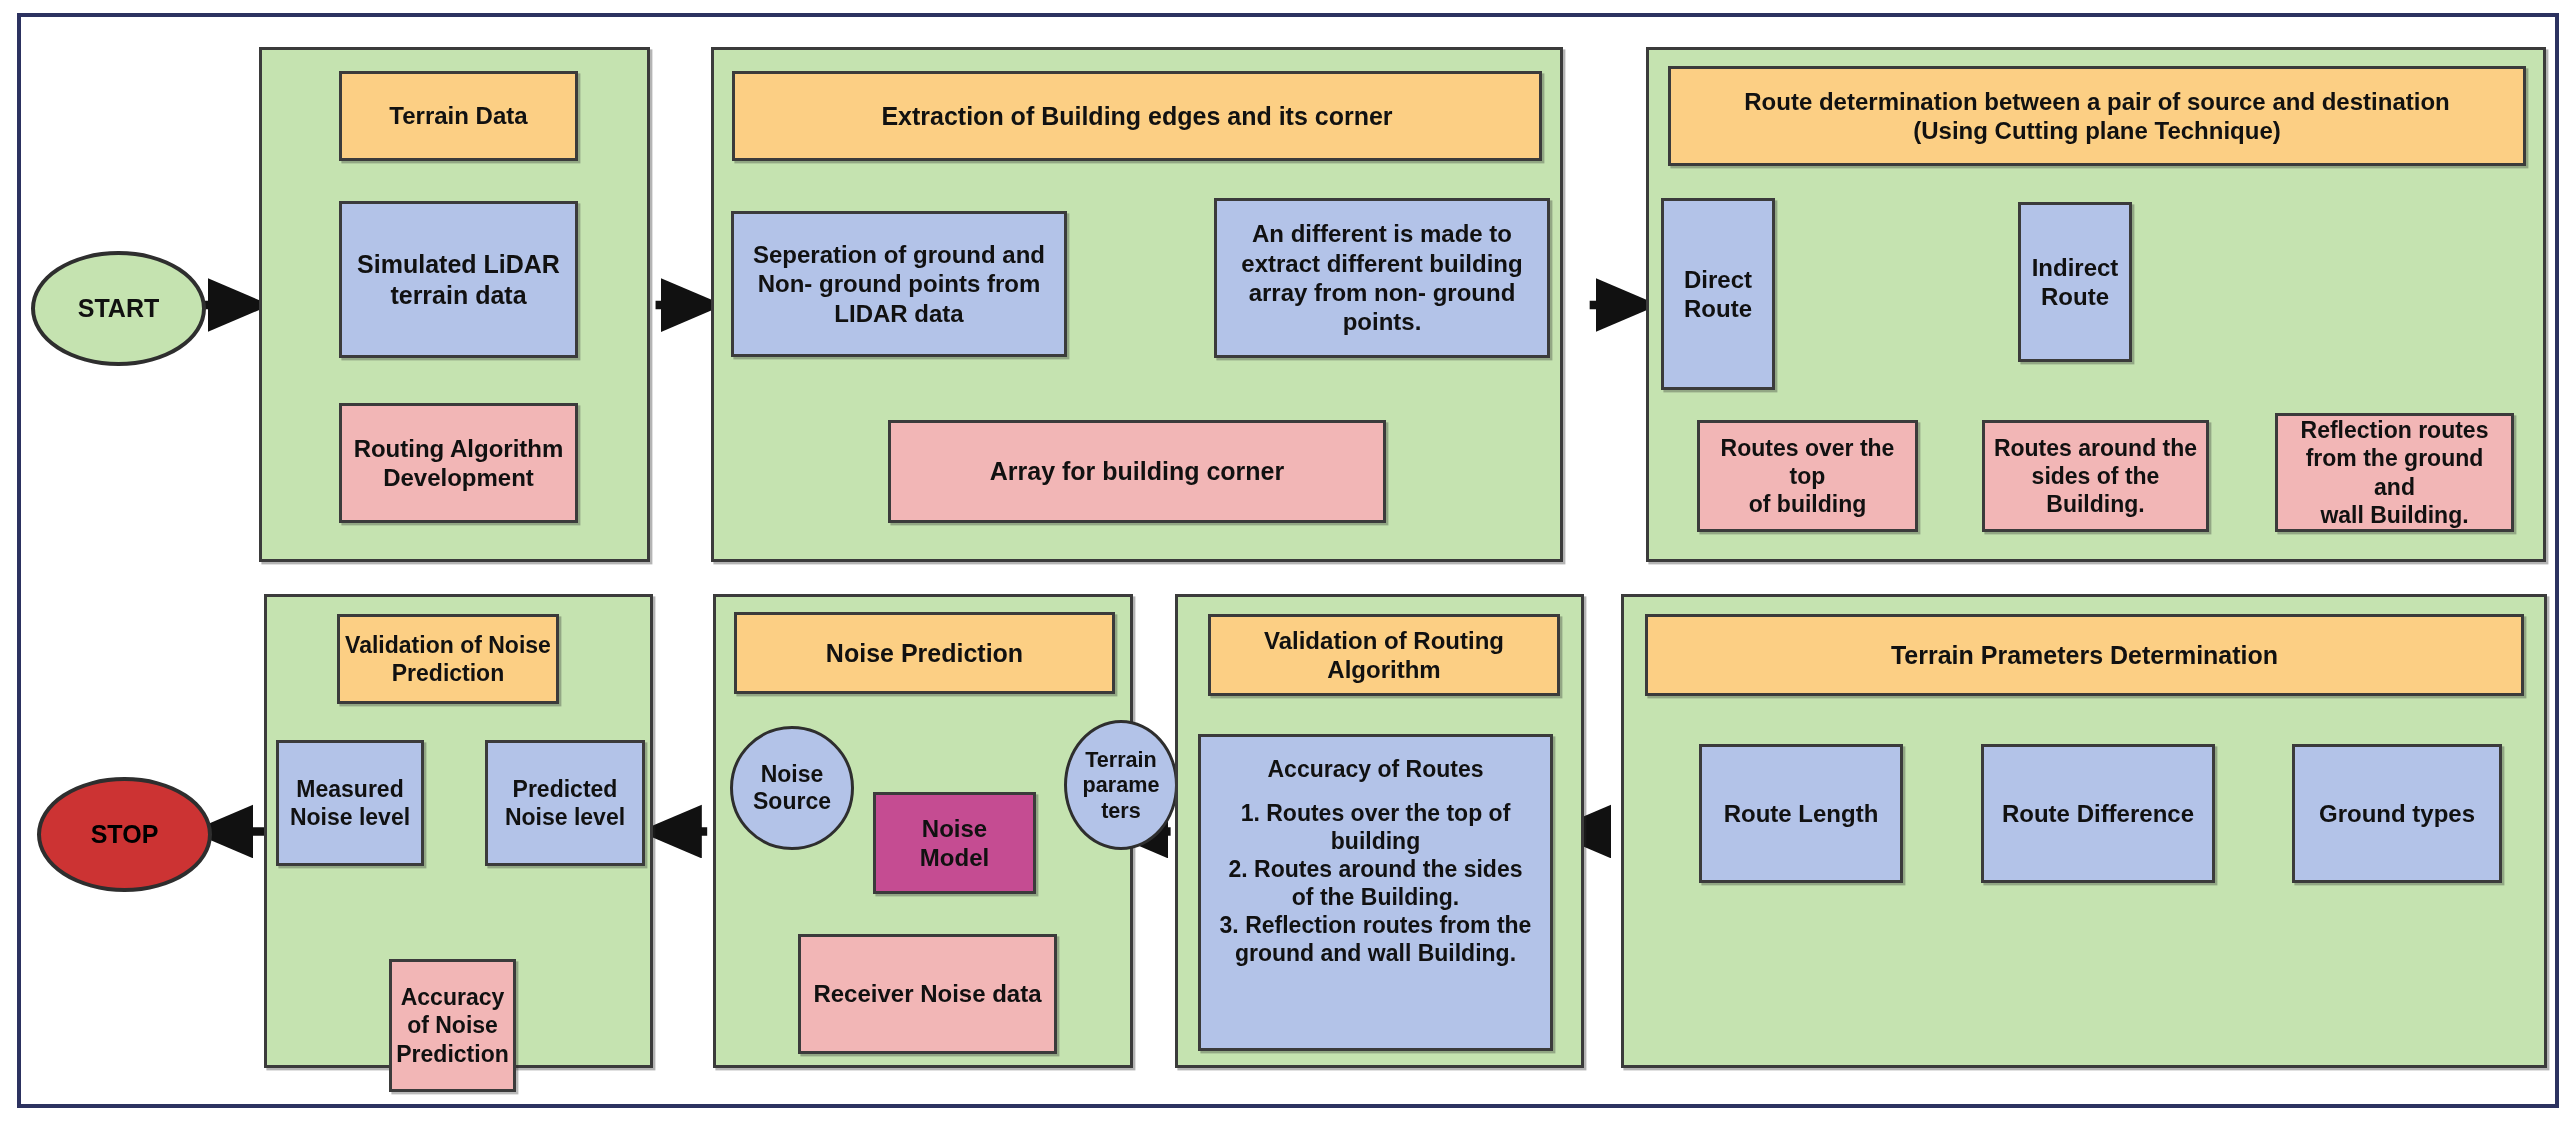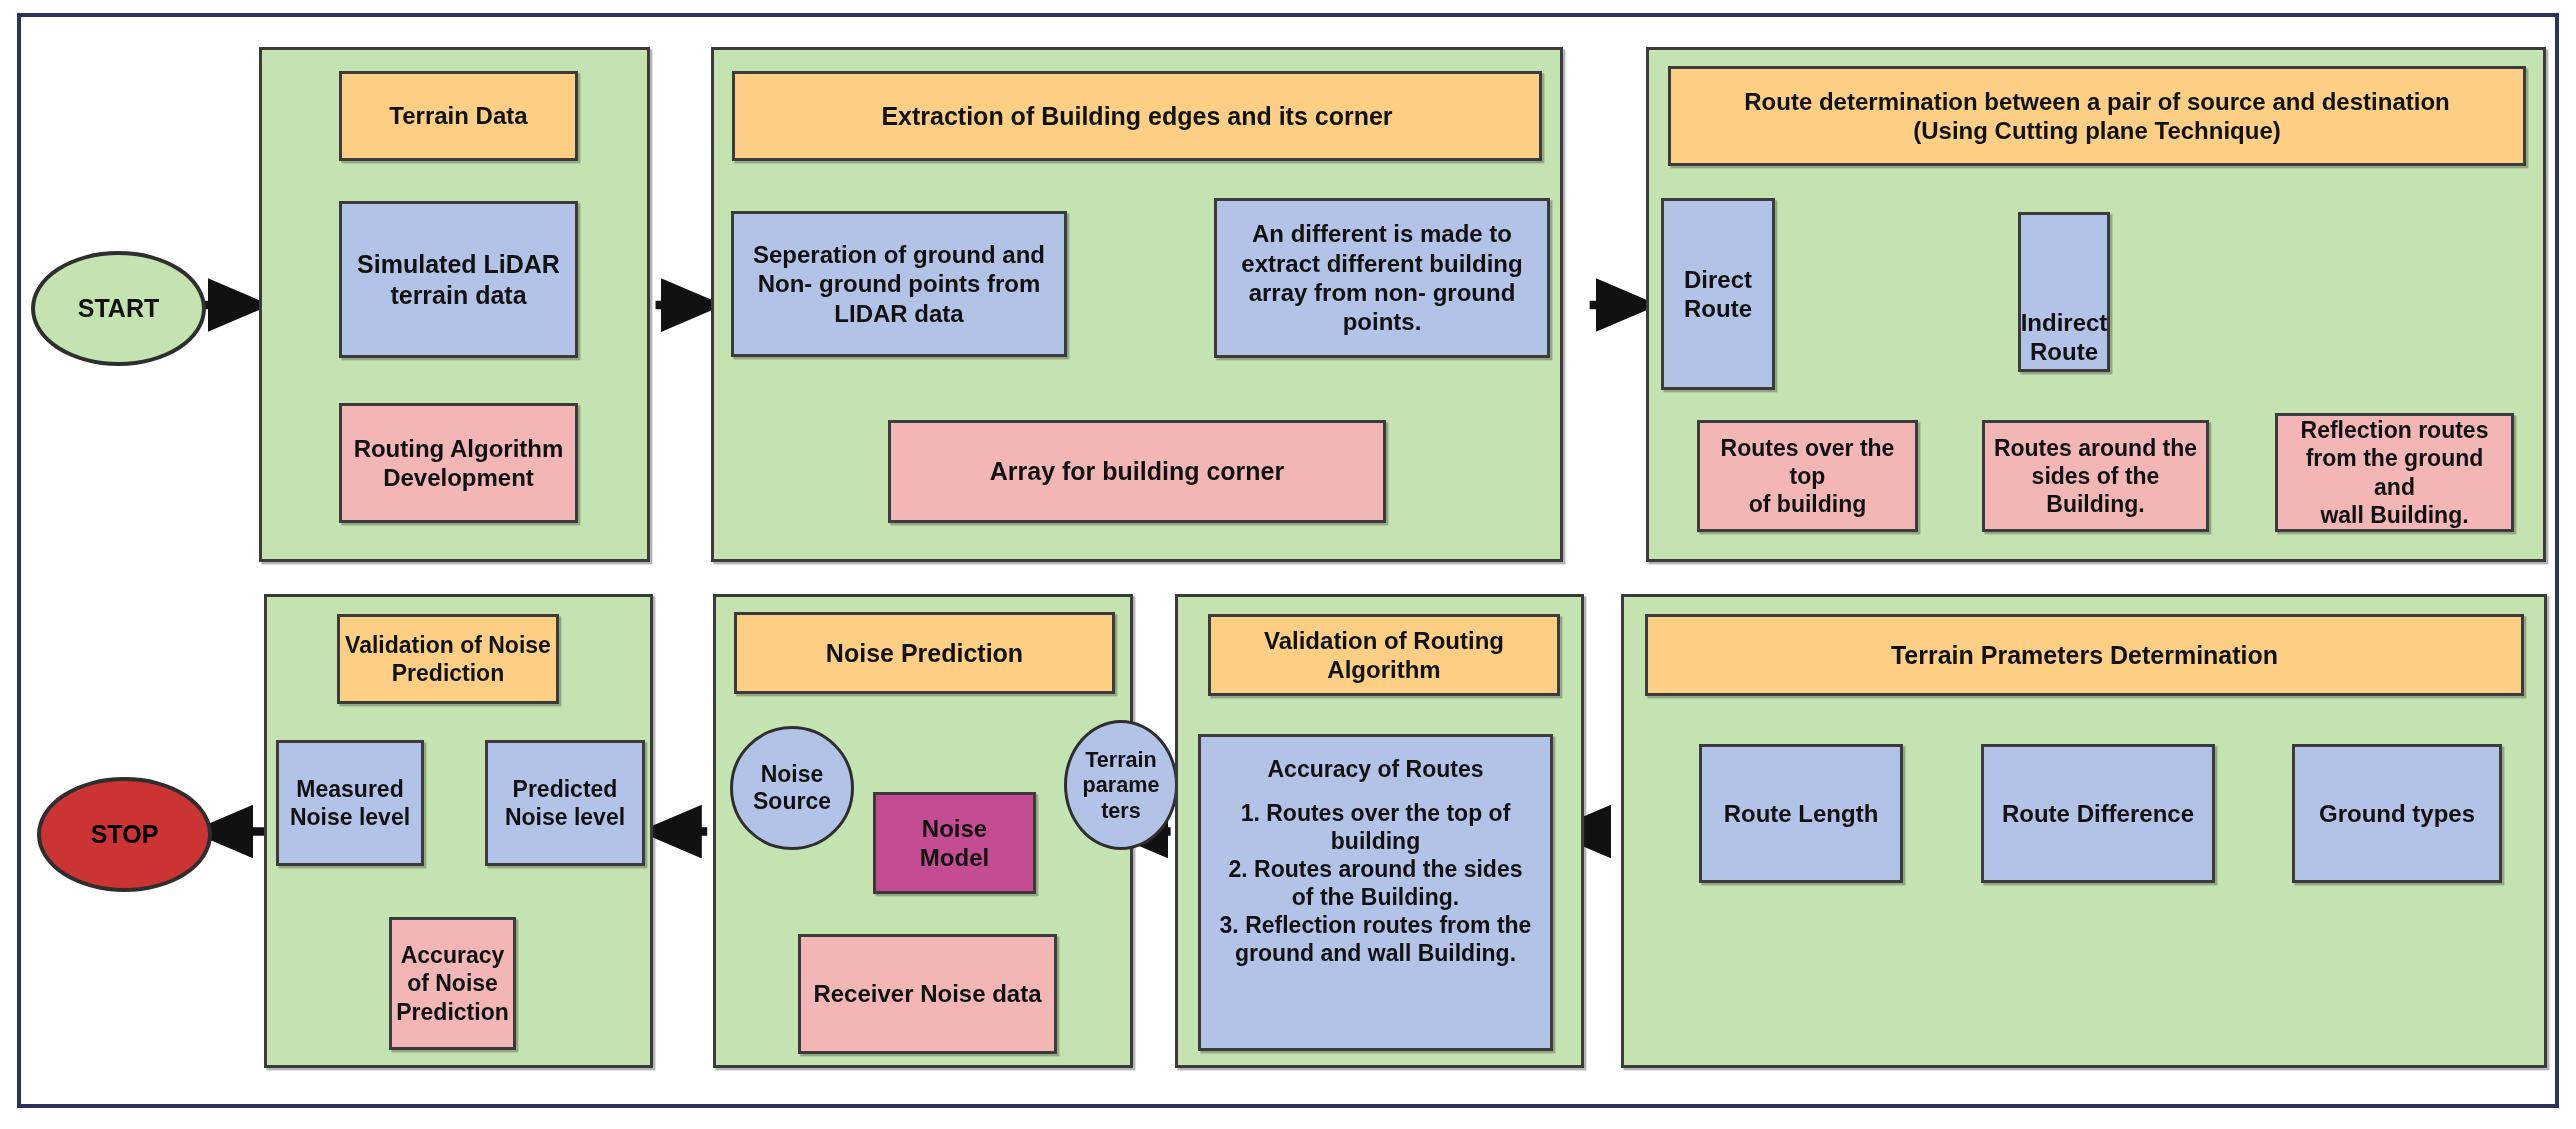--- a/index.html
+++ b/index.html
@@ -151,21 +151,21 @@
       <span class="ml">Route determination between a pair of source and destination</span>
       <span class="ml">(Using Cutting plane Technique)</span>
     </span>
   </div>
   <div class="node blue f40" style="left:1661px;top:198px;width:114px;height:192px;">
     <span>
       <span class="ml">Direct</span>
       <span class="ml">Route</span>
     </span>
   </div>
-  <div class="node blue f40" style="left:2018px;top:212px;width:92px;height:160px;align-items:flex-end;">
+  <div class="node blue f40" style="left:2018px;top:202px;width:114px;height:160px;">
     <span>
       <span class="ml">Indirect</span>
       <span class="ml">Route</span>
     </span>
   </div>
   <div class="node pink f38" style="left:1697px;top:420px;width:221px;height:112px;">
     <span>
       <span class="ml">Routes over the top</span>
       <span class="ml">of building</span>
     </span>
@@ -197,21 +197,21 @@
       <span class="ml">Measured</span>
       <span class="ml">Noise level</span>
     </span>
   </div>
   <div class="node blue f38" style="left:485px;top:740px;width:160px;height:126px;">
     <span>
       <span class="ml">Predicted</span>
       <span class="ml">Noise level</span>
     </span>
   </div>
-  <div class="node pink f38" style="left:389px;top:917px;width:127px;height:133px;">
+  <div class="node pink f38" style="left:389px;top:959px;width:127px;height:133px;">
     <span>
       <span class="ml">Accuracy</span>
       <span class="ml">of Noise</span>
       <span class="ml">Prediction</span>
     </span>
   </div>
 
   <div class="group" style="left:713px;top:594px;width:420px;height:474px;">
   </div>
   <div class="node orange f42" style="left:734px;top:612px;width:381px;height:82px;">

